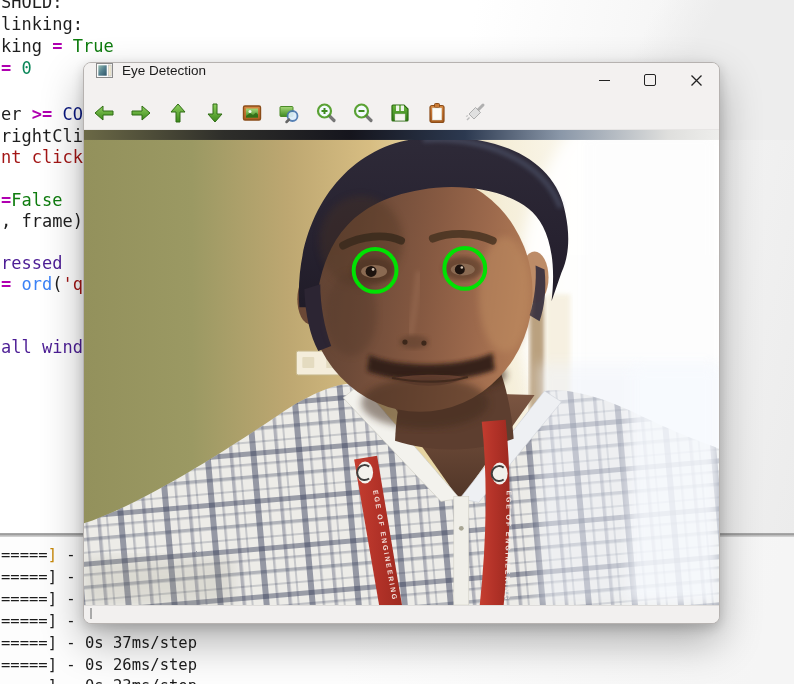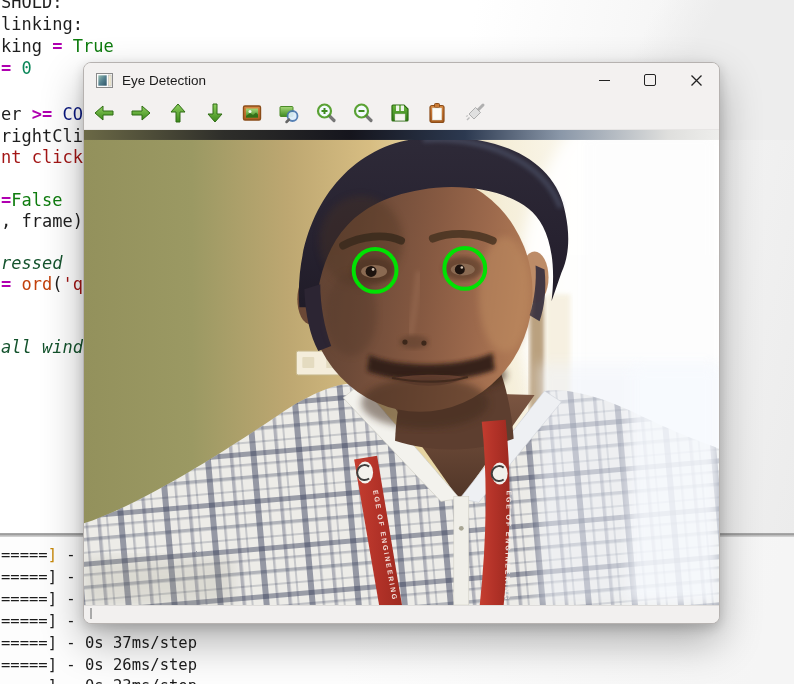--- a/index.html
+++ b/index.html
@@ -21,35 +21,35 @@
   .code-pane{position:absolute;left:1px;top:0;width:200px;height:533px;z-index:1;
              font-family:"DejaVu Sans Mono","Liberation Mono",monospace;
              font-size:17px;line-height:22px;white-space:pre;color:#1e1e1e;}
   .cl{position:absolute;left:0;}
   .t-k{color:#1e1e1e}
   .t-op{color:#b000b0;font-weight:bold}
   .t-kw{color:#0e7c0e;font-weight:normal}
   .t-num{color:#098658}
   .t-const{color:#0a1880}
   .t-str{color:#a31515}
-  .t-fn{color:#c2410c}
-  .t-com{color:#14532d;font-style:italic}
+  .t-fn{color:#3b82f6}
+  .t-com{color:#4c1d95;}
 
   
   .terminal{position:absolute;left:1px;top:545px;z-index:1;
             font-family:"DejaVu Sans Mono","Liberation Mono",monospace;
             font-size:15.5px;line-height:21.9px;white-space:pre;color:#1c1c1c;}
   .br-orange{color:#c8890a;}
 
   
   .window{position:absolute;left:83px;top:62px;width:637px;height:562px;z-index:5;
           box-sizing:border-box;border:1px solid #b6b2b0;border-radius:8px;
           background:#f3f1f0;display:flex;flex-direction:column;overflow:hidden;
           box-shadow:0 18px 42px rgba(0,0,0,.30),0 4px 12px rgba(0,0,0,.16);}
-  .titlebar{height:34px;flex:0 0 34px;display:flex;align-items:center;
+  .titlebar{height:34px;flex:0 0 34px;display:flex;align-items:flex-start;
             background:#f3f1f0;padding-left:12px;}
   .win-icon{width:17px;height:15px;margin-right:9px;flex:0 0 auto;}
   .win-title{font-size:13.5px;color:#1b1b1b;flex:1 1 auto;}
   .caption-buttons{display:flex;height:100%;align-self:flex-start;}
   .cap-btn{width:46px;height:34px;display:flex;align-items:center;justify-content:center;cursor:default;}
   .glyph-min{width:11px;height:0;border-top:1.2px solid #222;}
   .glyph-max{width:10px;height:10px;border:1.2px solid #222;border-radius:2px;}
 
   .toolbar{height:32px;flex:0 0 32px;display:flex;align-items:center;
            background:#f3f1f0;padding-left:5px;border-bottom:1px solid #e7e5e4;}

